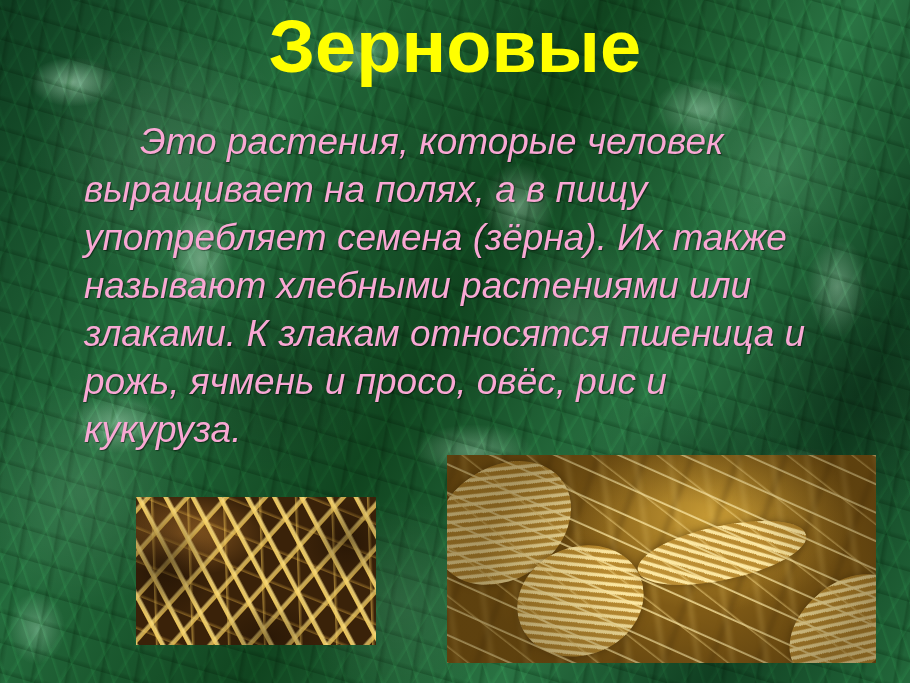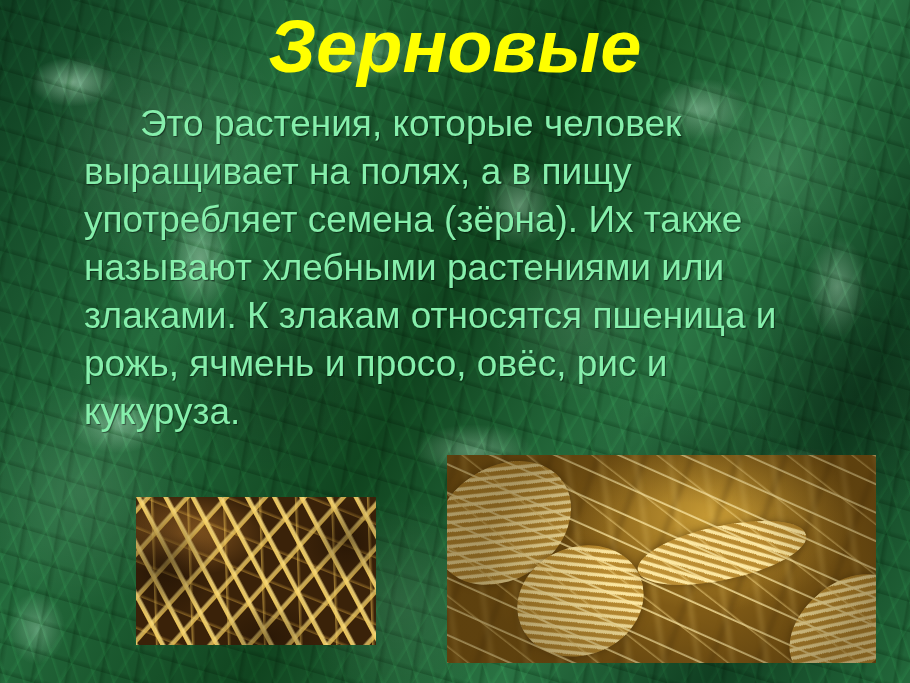--- a/index.html
+++ b/index.html
@@ -77,38 +77,38 @@
   
   #title {
     position: absolute;
     left: 0;
     right: 0;
     top: 8px;
     text-align: center;
     color: #ffff00;
     font-size: 74px;
     font-weight: bold;
-    font-style: italic;
     letter-spacing: 0px;
     line-height: 1.05;
     white-space: nowrap;
   }
 
   
   #body-text {
     position: absolute;
     left: 84px;
-    top: 100px;
+    top: 118px;
     width: 740px;
-    color: #86efac;
+    color: #f9a8d4;
     font-size: 37px;
     line-height: 48px;
     text-indent: 56px;
     text-align: left;
     text-shadow: 1px 1px 1px rgba(0,0,0,.45);
+    font-style: italic;
   }
 
   
   .photo {
     position: absolute;
     overflow: hidden;
     background-color: #5b3a12;
   }
   #photo-straw {
     left: 136px;

